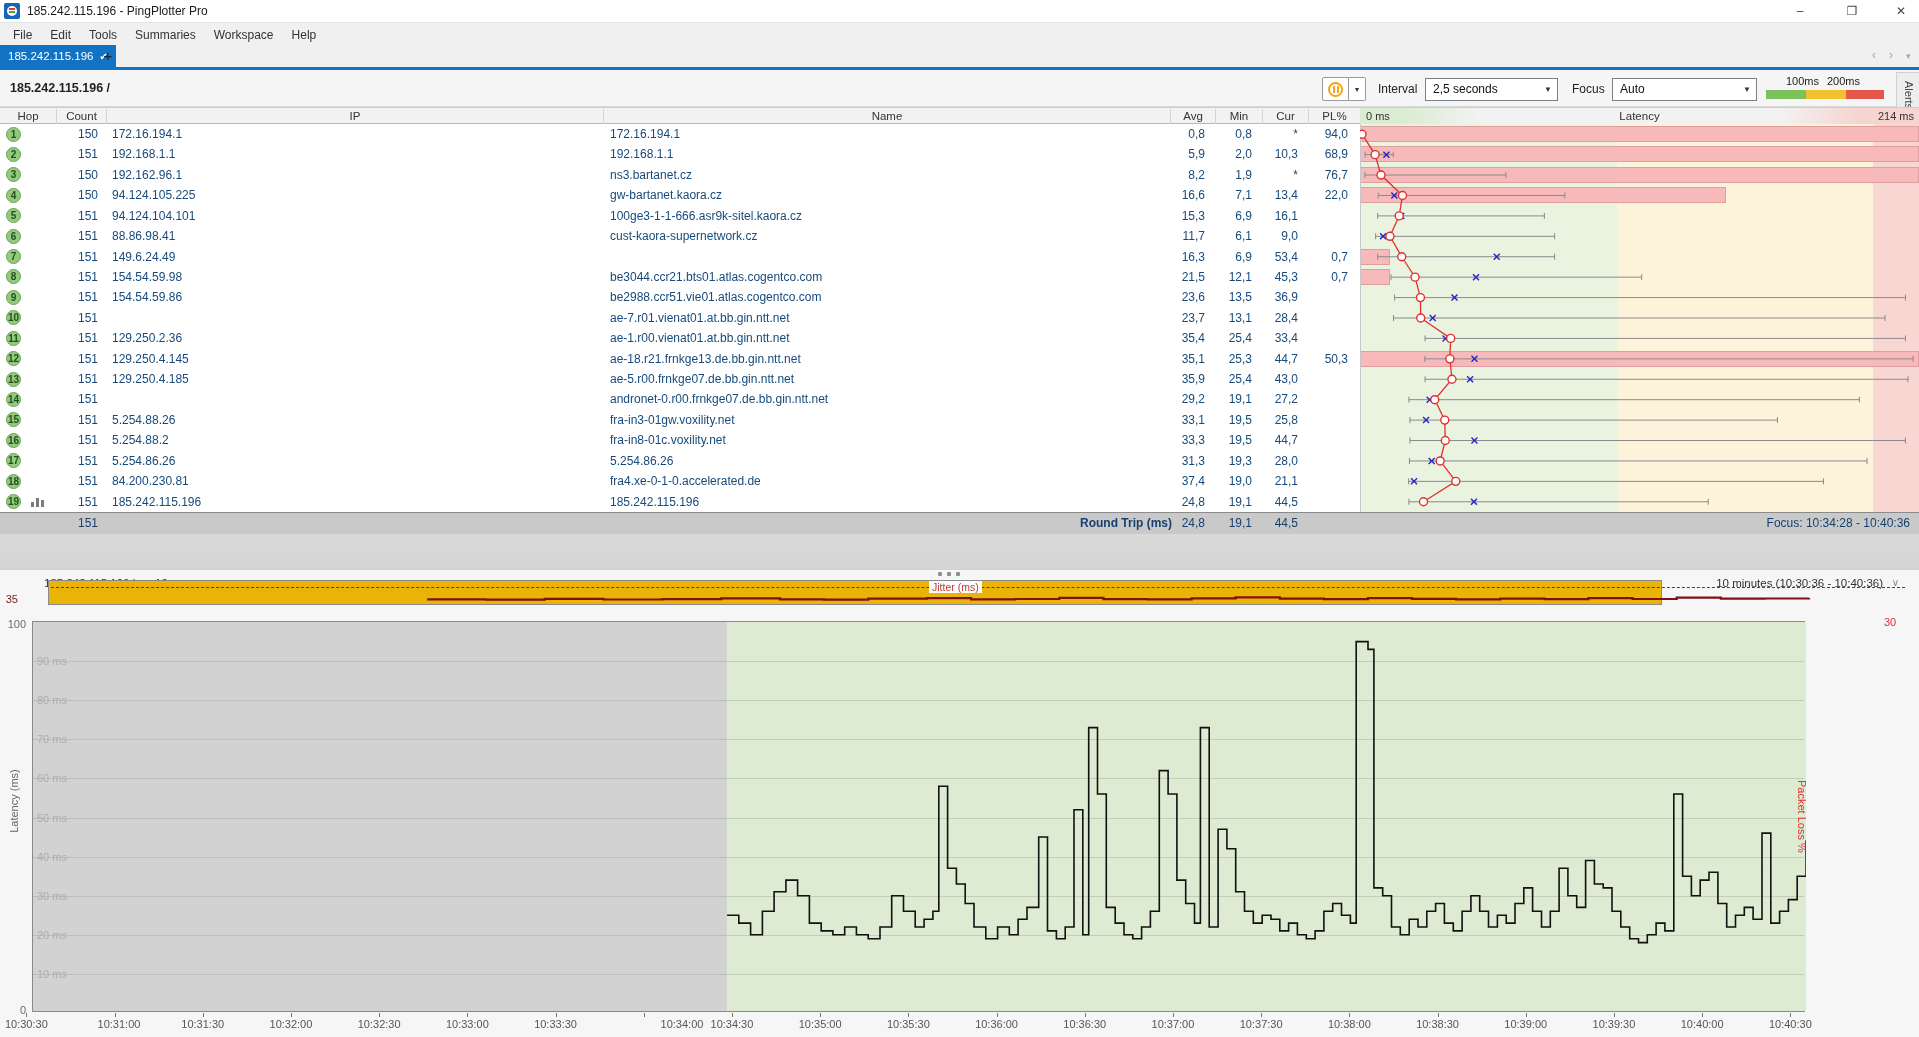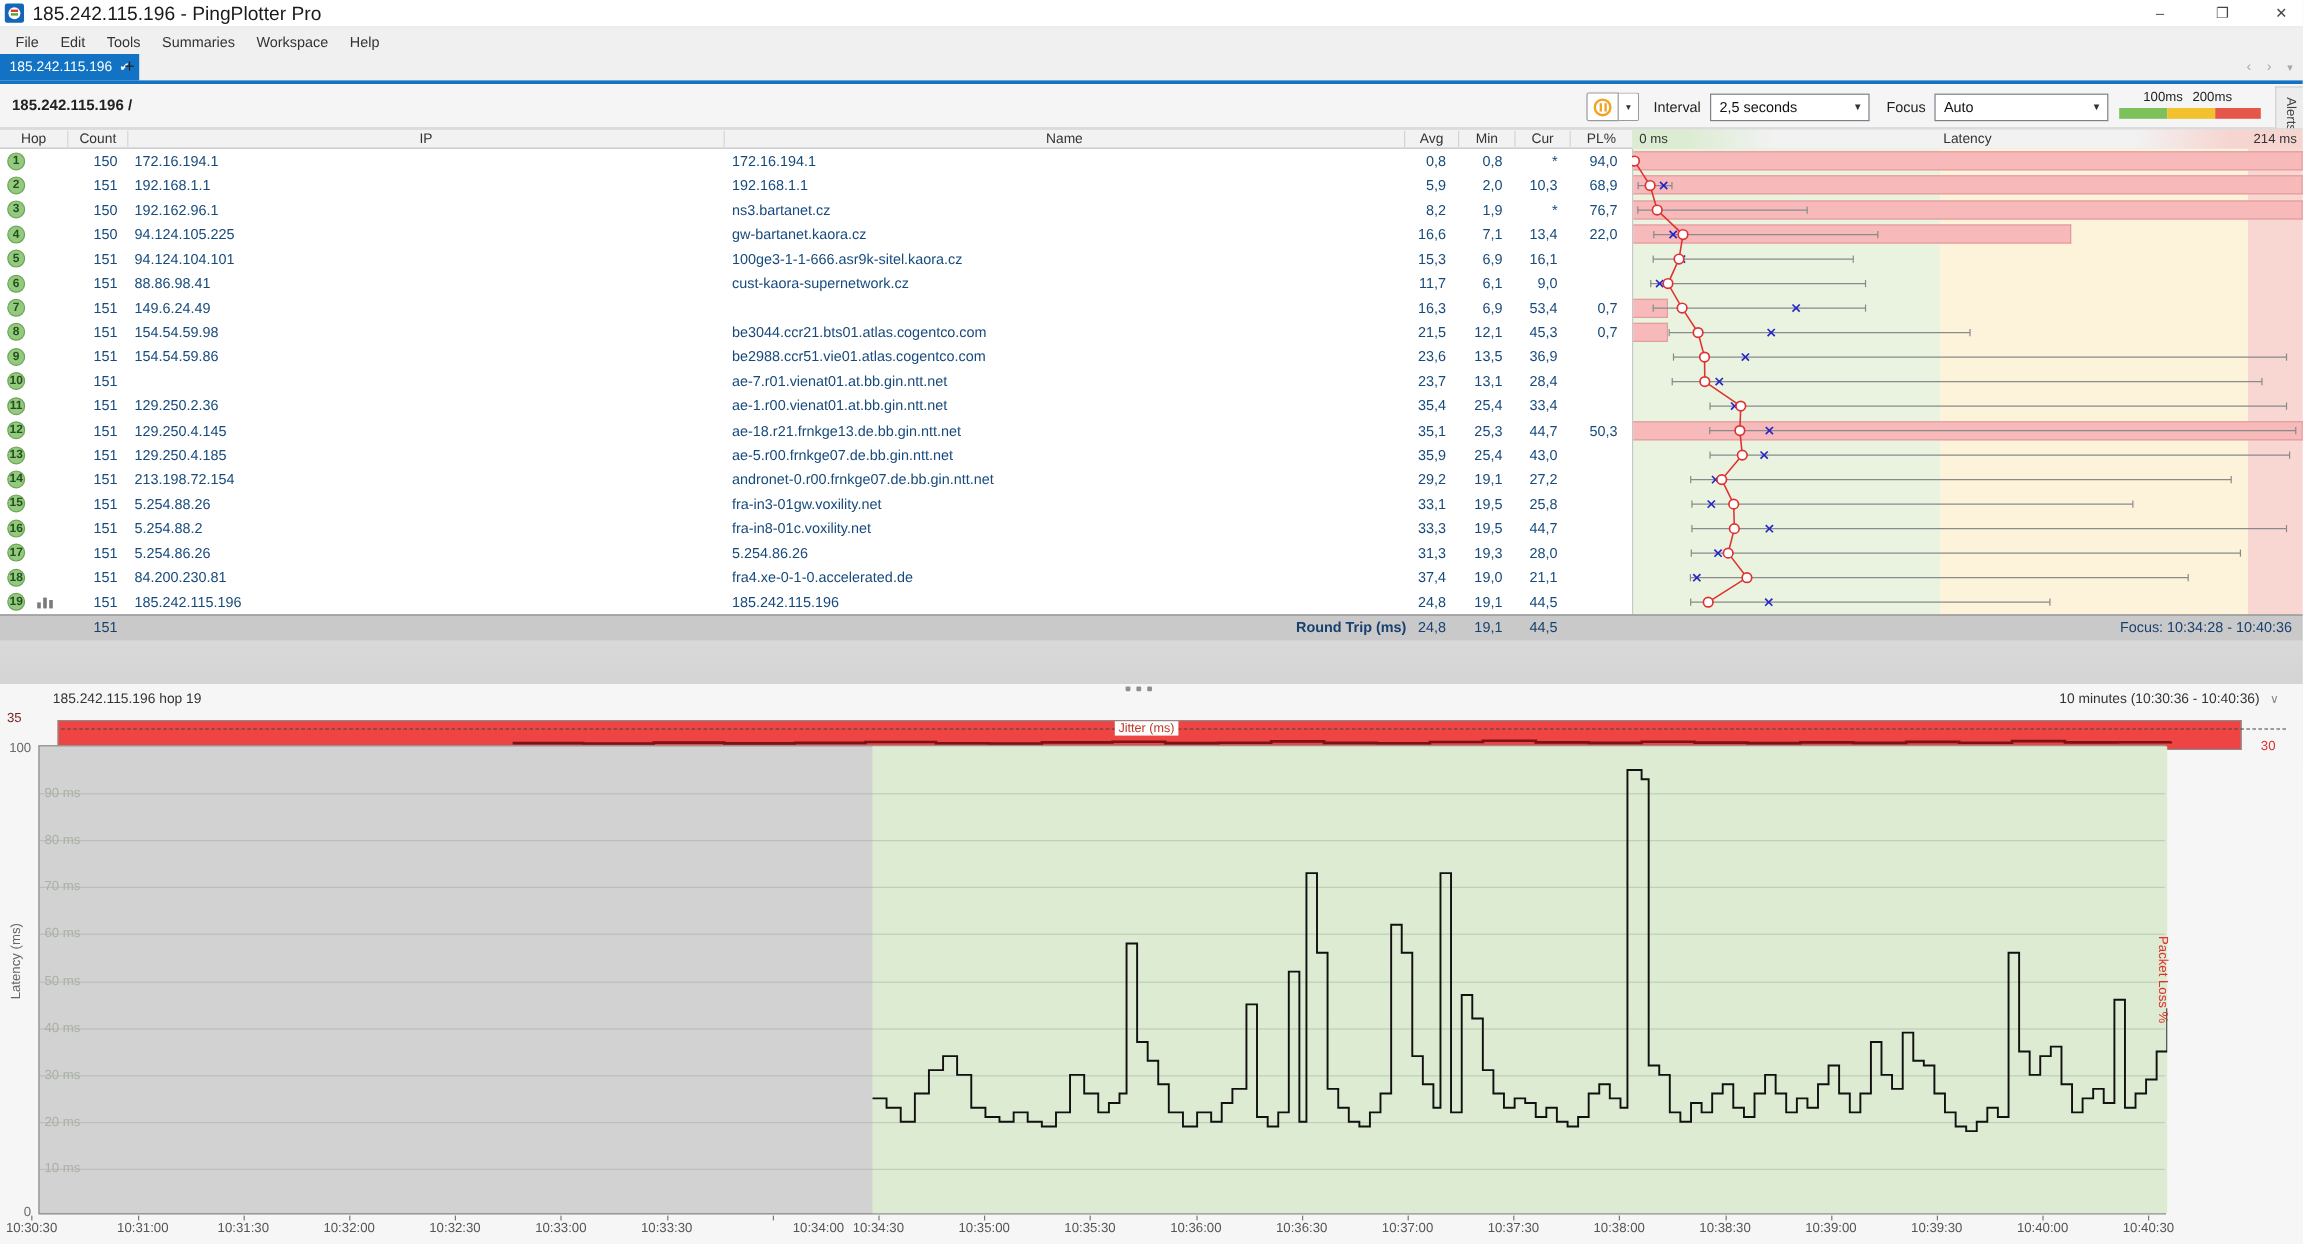--- a/index.html
+++ b/index.html
@@ -5,21 +5,21 @@
 *{margin:0;padding:0;box-sizing:border-box}
 html,body{width:1919px;height:1037px;overflow:hidden;position:relative;
   font-family:"Liberation Sans",sans-serif;background:#f0f0f0;color:#222}
 .abs{position:absolute}
 
 #titlebar{left:0;top:0;width:1919px;height:23px;background:#fff;border-bottom:1px solid #e3e3e3}
 #app-icon{left:4px;top:3px;width:16px;height:16px;background:#1466b8;border-radius:2px}
 #app-icon i{position:absolute;left:3px;top:3px;width:10px;height:10px;border-radius:50%;background:#fff}
 #app-icon b{position:absolute;left:5px;top:5px;width:6px;height:2px;background:#e23b2e}
 #app-icon u{position:absolute;left:5px;top:8px;width:6px;height:2px;background:#58a33c}
-#title-text{left:27px;top:4px;font-size:16px;color:#1a1a1a}
+#title-text{left:27px;top:4px;font-size:12px;color:#1a1a1a}
 .winbtn{top:0;width:36px;height:23px;text-align:center;line-height:23px;font-size:12px;color:#444;cursor:default}
 
 #menubar{left:0;top:24px;width:1919px;height:21px;background:#f0f0f0;display:flex;align-items:center;padding-left:4px}
 .menu-item{padding:2px 9px;font-size:12px;color:#333}
 
 #tabbar{left:0;top:45px;width:1919px;height:25px;background:#f0f0f0}
 #tabbar .blueline{position:absolute;left:0;bottom:0;width:100%;height:3px;background:#1273c4}
 #tab-active{position:absolute;left:0;top:0;height:22px;background:#1273c4;color:#fff;
   font-size:11.5px;display:flex;align-items:center;padding:0 8px;gap:6px}
 #tab-plus{position:absolute;left:96px;top:0;height:22px;width:24px;color:#222;font-size:15px;text-align:center;line-height:22px}
@@ -78,21 +78,21 @@
 .focus-label{left:1600px;width:310px;text-align:right}
 
 #splitter{left:0;top:534px;width:1919px;height:46px;background:linear-gradient(#d9d9d9 0,#d4d4d4 36px,#f6f6f6 36px)}
 #split-dots{position:absolute;left:938px;top:38px;display:flex;gap:5px}
 #split-dots span{width:4px;height:4px;background:#8f8f8f;border-radius:1px}
 
 #lower{left:0;top:580px;width:1919px;height:457px;background:#f6f6f6}
 #lp-title{left:44px;top:-3px;font-size:11.5px;color:#333}
 #lp-range{right:34px;top:-3px;font-size:11.5px;color:#333}
 #lp-range-caret{right:20px;top:-3px;font-size:10px;color:#888}
-#jitterbox{left:48px;top:20px;width:1820px;height:25px;background:#ef4444;border:1px solid #8a8a8a}
+#jitterbox{left:48px;top:0;width:1614px;height:25px;background:#eab308;border:1px solid #8a8a8a}
 #jitter-dash{position:absolute;left:2px;top:6px;width:1854px;border-top:1px dashed #444}
 #jitter-label{position:absolute;left:880px;top:0;font-size:10.5px;color:#c0392b;background:#fdfdfd;padding:0 3px}
 #jit-svg{position:absolute;left:0;top:0;width:1858px;height:23px}
 .yl{font-size:11px;color:#6b6b6b;text-align:right;width:26px}
 #lab-35{left:-8px;top:13px;color:#7a1f1f}
 #lab-100{left:0px;top:38px}
 #lab-0{left:0px;top:424px}
 #lab-latency{left:-26px;top:215px;transform:rotate(-90deg);font-size:11px;color:#666;width:80px;text-align:center}
 #plot{left:32px;top:41px;width:1773px;height:391px;background:#d2d2d2;border:1px solid #8a8a8a}
 #plot-green{position:absolute;top:0;height:100%;background:#dcebd1}
@@ -321,21 +321,20 @@
         <div class="cell c-ip">129.250.4.185</div>
         <div class="cell c-name">ae-5.r00.frnkge07.de.bb.gin.ntt.net</div>
         <div class="cell c-avg">35,9</div>
         <div class="cell c-min">25,4</div>
         <div class="cell c-cur">43,0</div>
         <div class="cell c-plp"></div>
       </div>
       <div class="hop-row" style="top: 265.474px;">
         <div class="hop-circle">14</div>
         <div class="cell c-count">151</div>
-        <div class="cell c-ip">213.198.72.154</div>
         <div class="cell c-name">andronet-0.r00.frnkge07.de.bb.gin.ntt.net</div>
         <div class="cell c-avg">29,2</div>
         <div class="cell c-min">19,1</div>
         <div class="cell c-cur">27,2</div>
         <div class="cell c-plp"></div>
       </div>
       <div class="hop-row" style="top: 285.895px;">
         <div class="hop-circle">15</div>
         <div class="cell c-count">151</div>
         <div class="cell c-ip">5.254.88.26</div>

